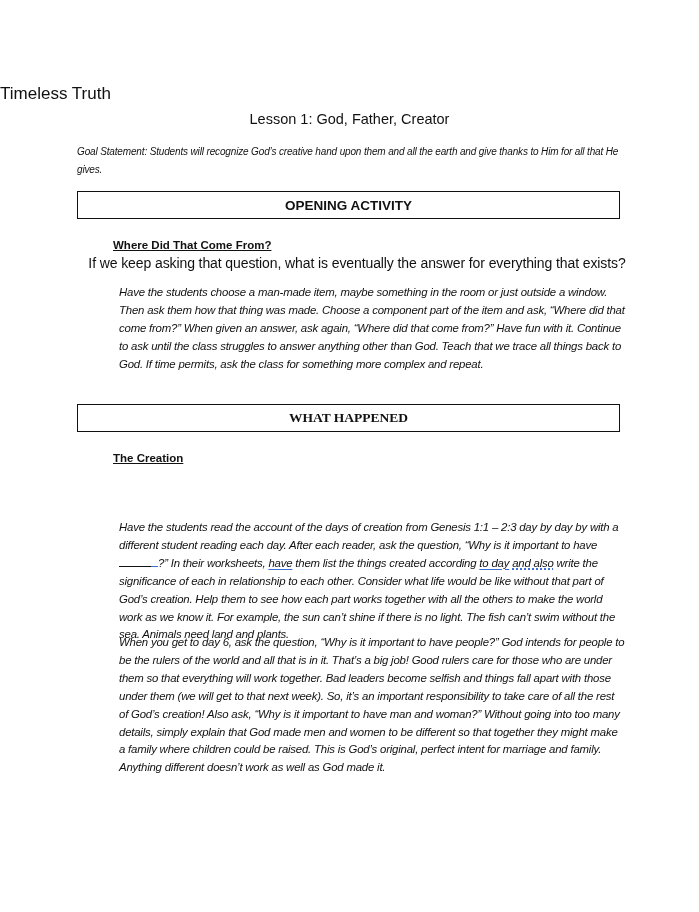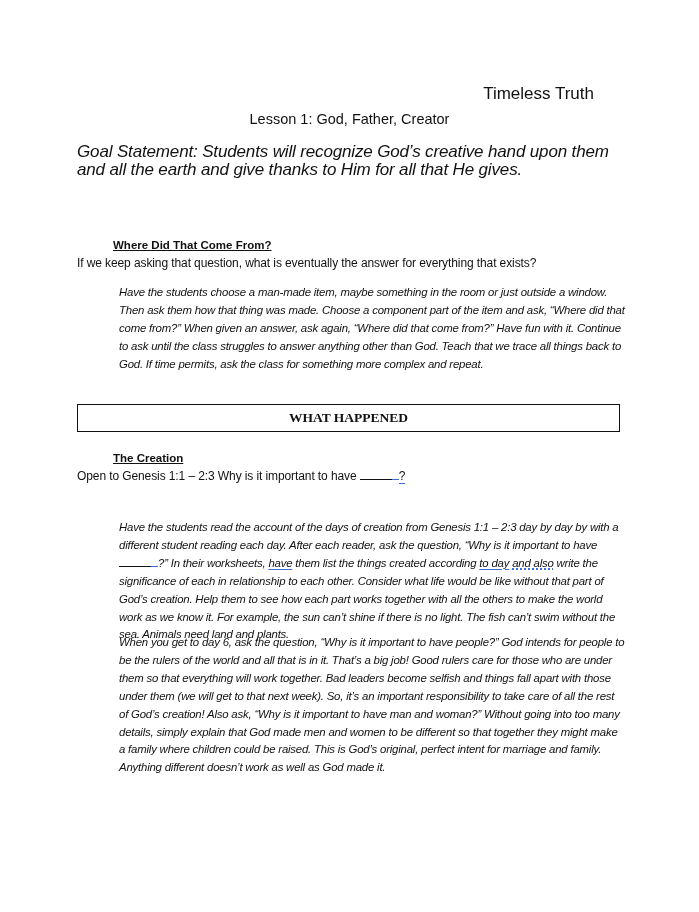--- a/index.html
+++ b/index.html
@@ -20,41 +20,41 @@
       left: 0;
       top: 0;
       width: 699px;
       height: 912px;
     }
     .title {
       position: absolute;
       left: 0;
       width: 594px;
       top: 83px;
-      text-align: right;
+      text-align: left;
       font-size: 17px;
       line-height: 22px;
       color: #111;
     }
     .subtitle {
       position: absolute;
       left: 0;
       width: 699px;
       top: 109px;
       text-align: center;
       font-size: 14.5px;
       line-height: 20px;
       color: #111;
     }
     .goal {
       position: absolute;
       left: 77px;
       width: 548px;
       top: 143px;
-      font-size: 17px;
+      font-size: 10px;
       line-height: 17.5px;
       font-style: italic;
       color: #111;
       letter-spacing: -0.15px;
     }
     .section-box {
       position: absolute;
       left: 77px;
       width: 541px;
       height: 26px;
@@ -76,24 +76,25 @@
       font-weight: bold;
       text-decoration: underline;
       line-height: 16px;
       color: #111;
       margin-left: 36px;
     }
     .body-line {
       position: absolute;
       left: 77px;
       width: 560px;
-      font-size: 12px;
+      font-size: 14px;
       line-height: 16px;
       color: #111;
       letter-spacing: -0.1px;
+      text-align: center;
     }
     .indent-para {
       position: absolute;
       left: 119px;
       width: 506px;
       font-size: 11.4px;
       line-height: 17.9px;
       font-style: italic;
       color: #111;
       letter-spacing: -0.2px;
@@ -131,34 +132,34 @@
 </head>
 <body>
 
 <div class="page">
 
   <div class="title">Timeless Truth</div>
   <div class="subtitle">Lesson 1: God, Father, Creator</div>
 
   <div class="goal">Goal Statement: Students will recognize God’s creative hand upon them and all the earth and give thanks to Him for all that He gives.</div>
 
+  <div class="section-box box-opening">
+    <span>OPENING ACTIVITY</span>
+  </div>
 
   <div class="sub-heading" style="top:237px;">Where Did That Come From?</div>
   <div class="body-line" style="top:255px;">If we keep asking that question, what is eventually the answer for everything that exists?</div>
 
   <div class="indent-para" style="top:284px;">Have the students choose a man-made item, maybe something in the room or just outside a window.  Then ask them how that thing was made.  Choose a component part of the item and ask, “Where did that come from?”  When given an answer, ask again, “Where did that come from?”  Have fun with it.  Continue to ask until the class struggles to answer anything other than God.  Teach that we trace all things back to God.  If time permits, ask the class for something more complex and repeat.</div>
 
   <div class="section-box box-happened">
     <span>WHAT HAPPENED</span>
   </div>
 
   <div class="sub-heading" style="top:450px;">The Creation</div>
-  <div class="body-line" style="top:468px;">
-    <span>Open to Genesis 1:1 – 2:3 Why is it important to have </span><span class="blank"></span><span class="blank-blue"></span><span class="qmark-blue">?</span>
-  </div>
 
   <div class="indent-para" style="top:519px;">
     <span>Have the students read the account of the days of creation from Genesis 1:1 – 2:3 day by day by with a different student reading each day.  After each reader, ask the question, “Why is it important to have </span><span class="blank"></span><span class="blank-blue"></span><span>?”  In their worksheets, </span><span class="grammar">have</span><span> them list the things created according </span><span class="grammar">to day</span> <span class="grammar-dotted">and also</span><span> write the significance of each in relationship to each other.  Consider what life would be like without that part of God’s creation. Help them to see how each part works together with all the others to make the world work as we know it.  For example, the sun can’t shine if there is no light.  The fish can’t swim without the sea.  Animals need land and plants.</span>
   </div>
 
   <div class="indent-para" style="top:634px;">When you get to day 6, ask the question, “Why is it important to have people?”  God intends for people to be the rulers of the world and all that is in it.  That’s a big job!  Good rulers care for those who are under them so that everything will work together.  Bad leaders become selfish and things fall apart with those under them (we will get to that next week).  So, it’s an important responsibility to take care of all the rest of God’s creation!  Also ask, “Why is it important to have man and woman?”  Without going into too many details, simply explain that God made men and women to be different so that together they might make a family where children could be raised.  This is God’s original, perfect intent for marriage and family.  Anything different doesn’t work as well as God made it.</div>
 
 </div>
 
 </body></html>

